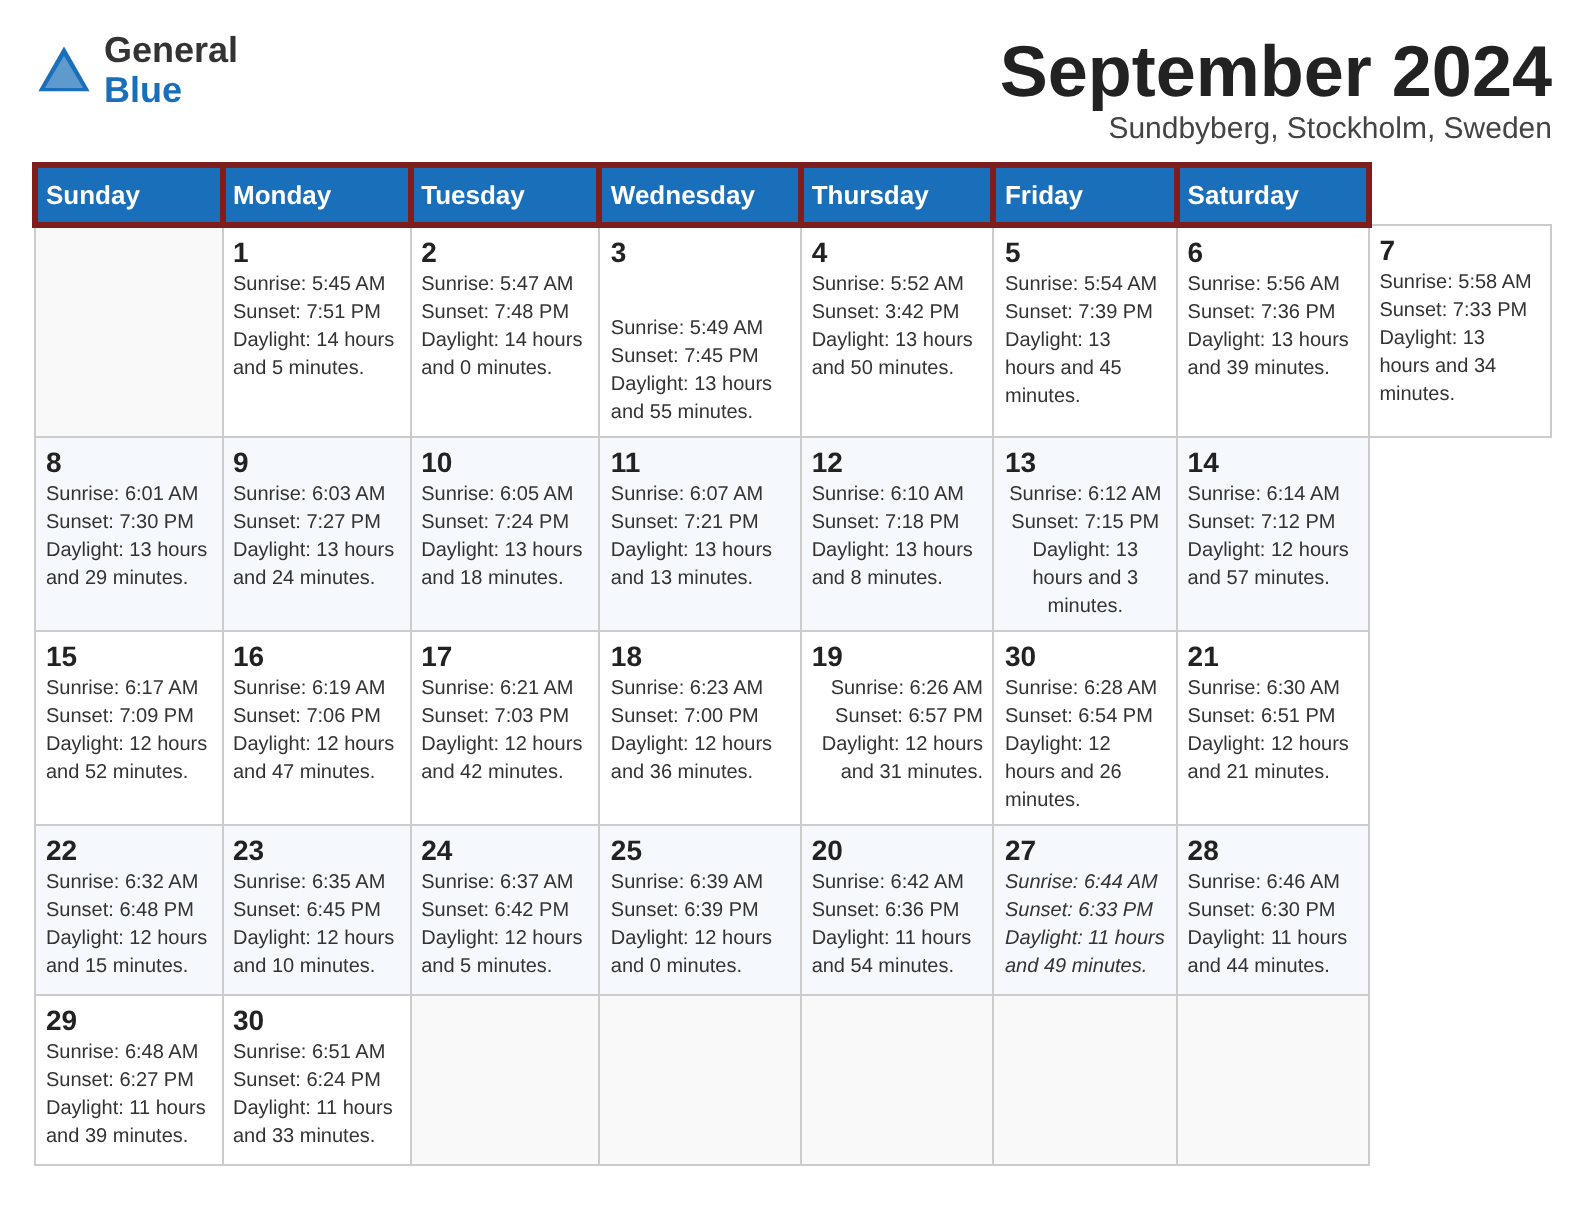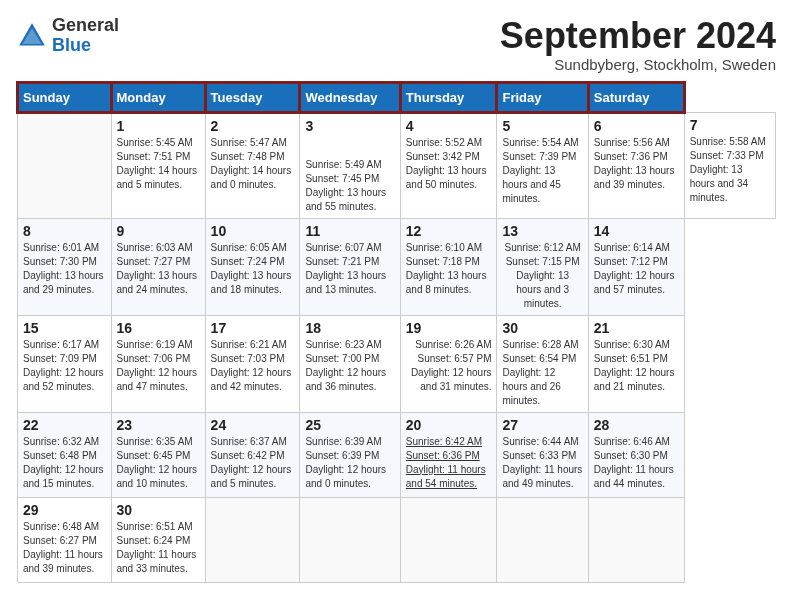--- a/index.html
+++ b/index.html
@@ -273,27 +273,27 @@
 Daylight: 12 hours and 5 minutes.</div>
         </td>
         <td>
           <span class="day-num">25</span>
           <div class="day-info" style="white-space: pre-line;">Sunrise: 6:39 AM
 Sunset: 6:39 PM
 Daylight: 12 hours and 0 minutes.</div>
         </td>
         <td>
           <span class="day-num">20</span>
-          <div class="day-info" style="white-space: pre-line; text-decoration: underline;">Sunrise: 6:42 AM
+          <div class="day-info" style="white-space: pre-line;">Sunrise: 6:42 AM
 Sunset: 6:36 PM
 Daylight: 11 hours and 54 minutes.</div>
         </td>
         <td>
           <span class="day-num">27</span>
-          <div class="day-info" style="white-space: pre-line;">Sunrise: 6:44 AM
+          <div class="day-info" style="white-space: pre-line; font-style: italic;">Sunrise: 6:44 AM
 Sunset: 6:33 PM
 Daylight: 11 hours and 49 minutes.</div>
         </td>
         <td>
           <span class="day-num">28</span>
           <div class="day-info" style="white-space: pre-line;">Sunrise: 6:46 AM
 Sunset: 6:30 PM
 Daylight: 11 hours and 44 minutes.</div>
         </td>
       </tr>

